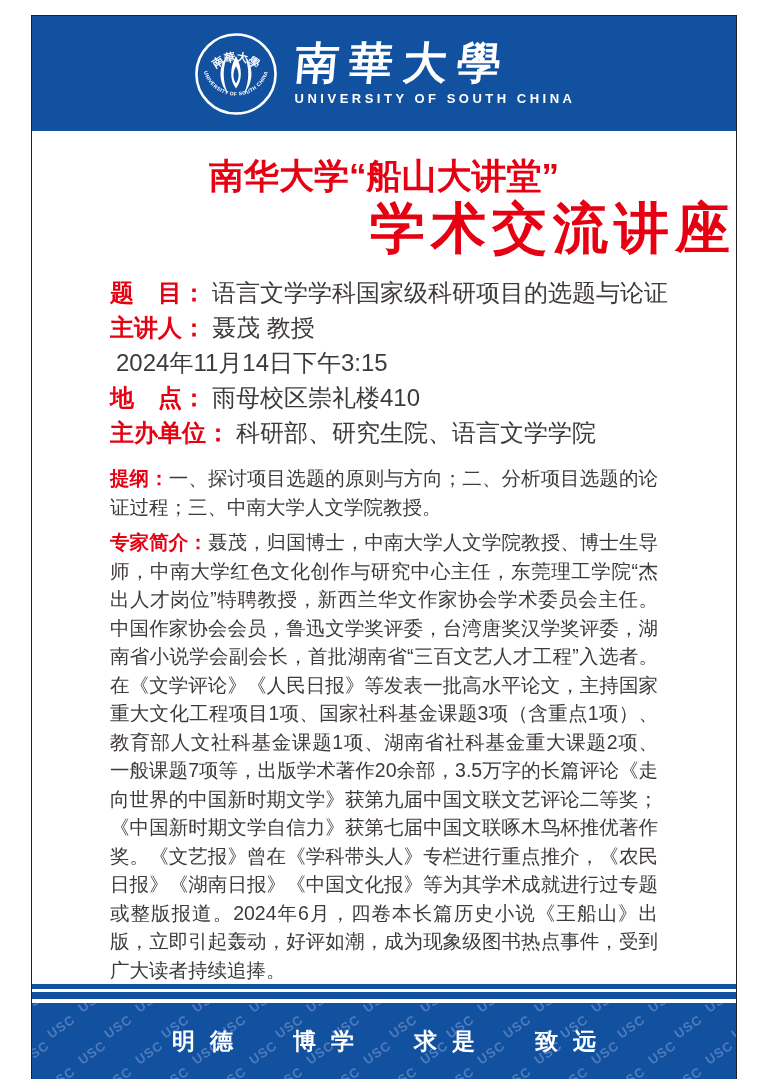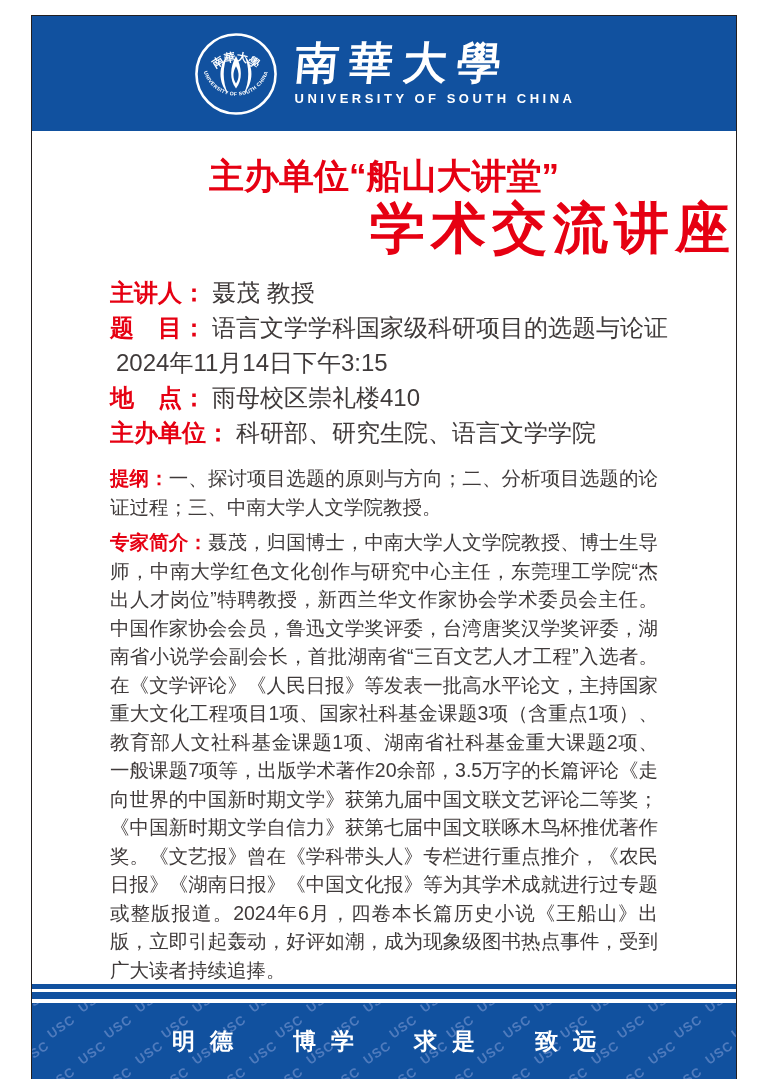--- a/index.html
+++ b/index.html
@@ -101,31 +101,31 @@
       <path class="seal-white" d="M59,27 C71,40 71,60 59,73 C66,60 66,40 59,27 Z"></path>
       <path class="seal-white" d="M50,29 C43,42 42,56 50,67 C58,56 57,42 50,29 Z"></path>
       <path class="seal-hole" d="M50,41 C46,48 46,55 50,61 C54,55 54,48 50,41 Z"></path>
     </svg>
     <div class="brand">
       <div class="brand-cn">南華大學</div>
       <div class="brand-en">UNIVERSITY OF SOUTH CHINA</div>
     </div>
   </div>
 
-  <div class="title-series">主办单位“船山大讲堂”</div>
+  <div class="title-series">南华大学“船山大讲堂”</div>
   <div class="title-main">学术交流讲座</div>
 
   <div class="info">
+    <div class="info-row">
+      <span class="info-label">题　目：</span>
+      <span class="info-value">语言文学学科国家级科研项目的选题与论证</span>
+    </div>
     <div class="info-row">
       <span class="info-label">主讲人：</span>
       <span class="info-value">聂茂 教授</span>
-    </div>
-    <div class="info-row">
-      <span class="info-label">题　目：</span>
-      <span class="info-value">语言文学学科国家级科研项目的选题与论证</span>
     </div>
     <div class="info-row">
       <span class="info-value">2024年11月14日下午3:15</span>
     </div>
     <div class="info-row">
       <span class="info-label">地　点：</span>
       <span class="info-value">雨母校区崇礼楼410</span>
     </div>
     <div class="info-row">
       <span class="info-label">主办单位：</span>

